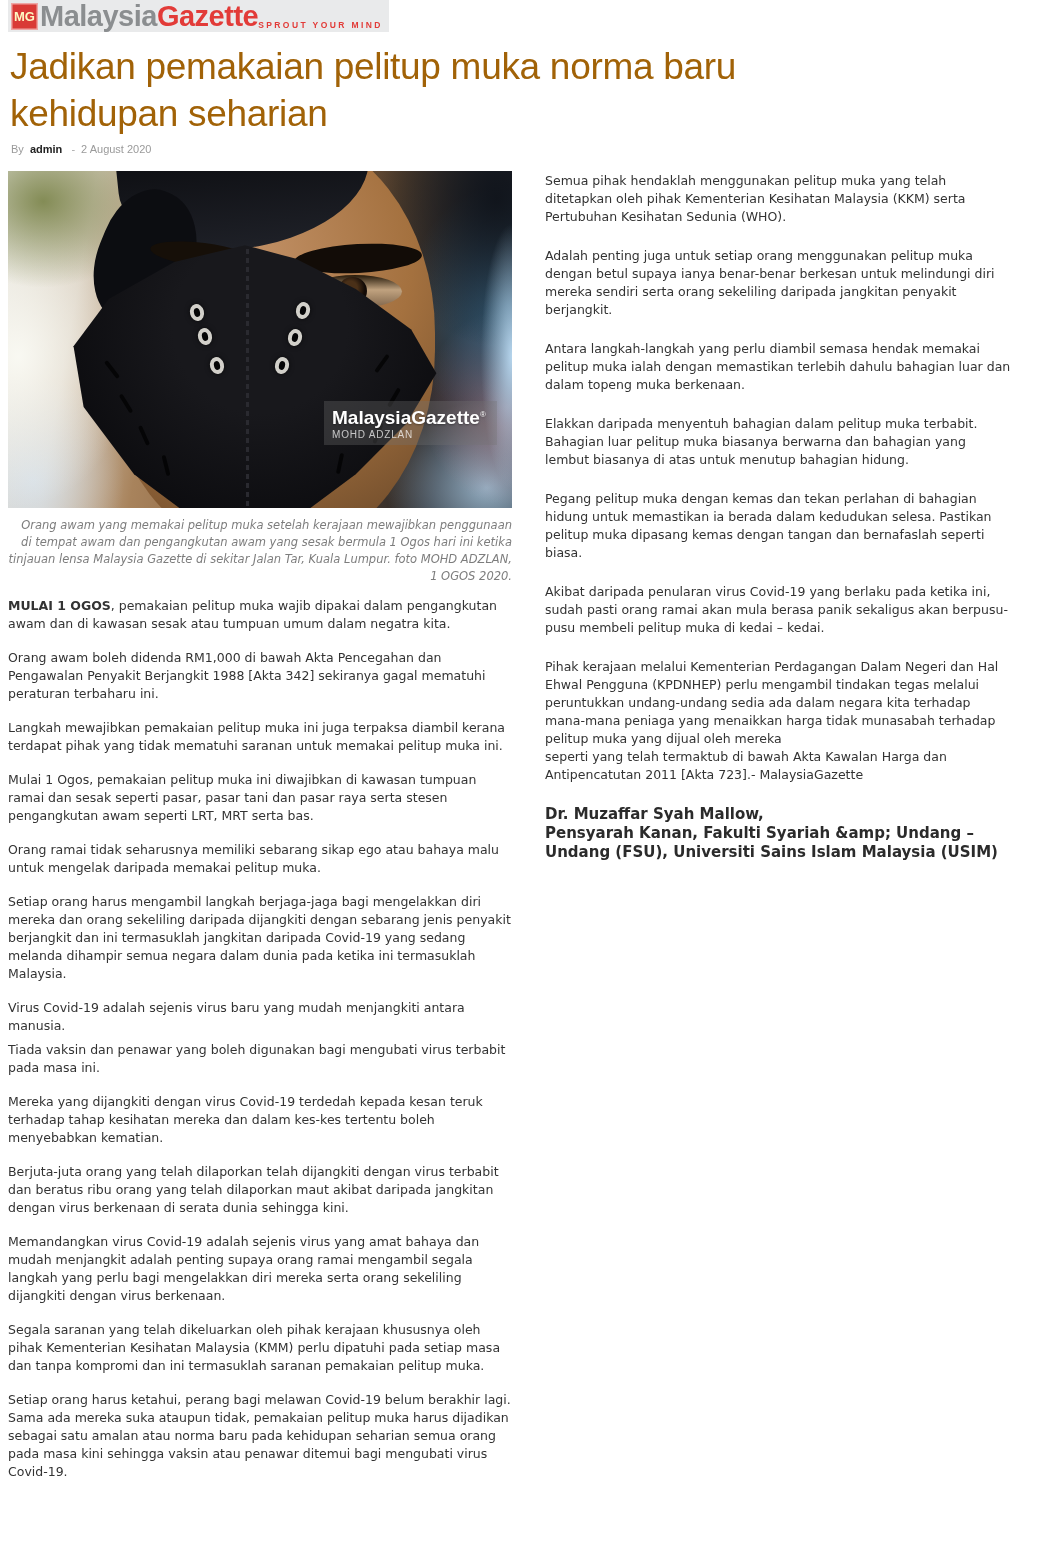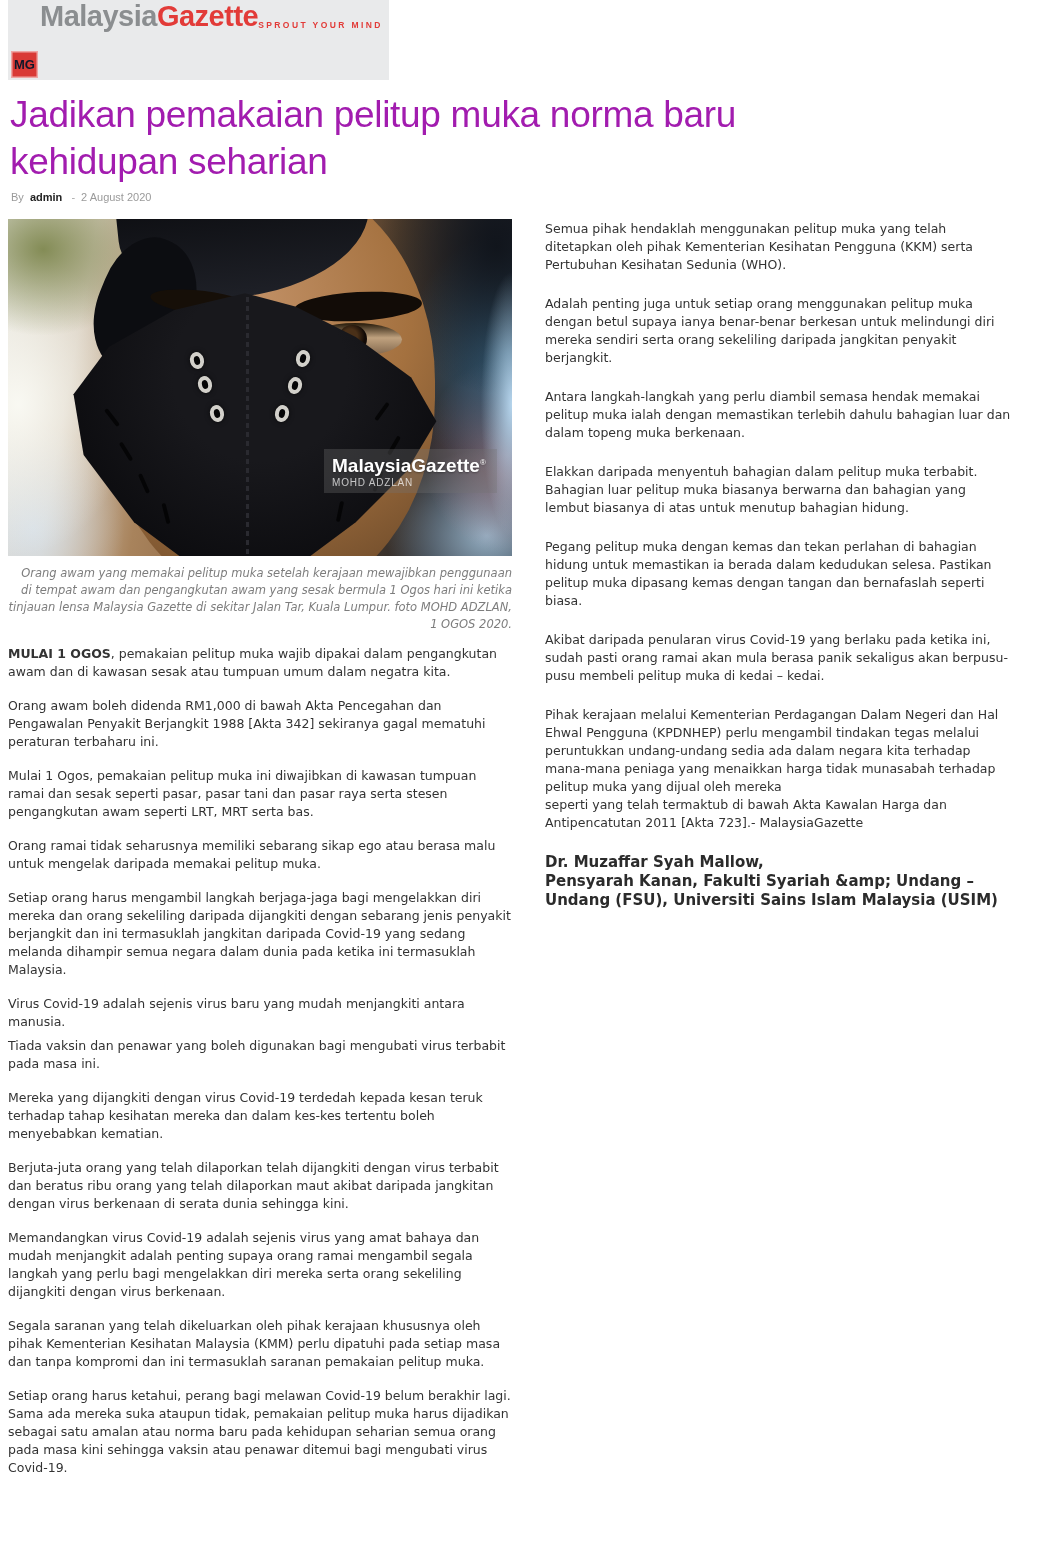--- a/index.html
+++ b/index.html
@@ -6,38 +6,38 @@
   html,body { margin:0; padding:0; }
   body {
     width:1038px; height:1564px; background:#ffffff; overflow:hidden; position:relative;
     font-family:"DejaVu Sans", sans-serif; color:#333;
   }
   .page { padding:0 10px 0 8px; position:relative; }
 
   
   .logo-bar { display:inline-flex; align-items:flex-start; background:#e9eaeb; padding:3px 6px 2px 3px; }
   .mg-badge {
-    width:27px; height:27px; background:#d93a36; color:#0f172a; font-weight:700; font-size:13px;
+    width:27px; height:27px; background:#d93a36; color:#fef9c3; font-weight:700; font-size:13px;
     display:flex; align-items:center; justify-content:center; margin-right:2px;
-    box-shadow: inset 0 0 0 1.5px rgba(255,255,255,.55); font-family:"Liberation Sans", sans-serif;margin-top:48px;
+    box-shadow: inset 0 0 0 1.5px rgba(255,255,255,.55); font-family:"Liberation Sans", sans-serif;
   }
   .brand-text { display:flex; }
   .brand-line { font-family:"Liberation Sans", sans-serif; font-size:29px; font-weight:700; line-height:27px; letter-spacing:-0.5px; }
   .brand-gray { color:#8b8e90; }
   .brand-red  { color:#e23b38; }
   .brand-tagline {
     align-self:flex-end; font-family:"Liberation Sans", sans-serif; font-size:8.5px; font-weight:700;
     color:#e23b38; letter-spacing:2.4px; margin-top:-3px; line-height:10px;
   }
 
   
   h1.article-title {
     margin:11px 0 6px 2px; max-width:800px;
     font-family:"Liberation Sans", sans-serif; font-weight:400; font-size:37px; line-height:47px;
-    color:#a21caf; letter-spacing:-0.3px;
+    color:#a16207; letter-spacing:-0.3px;
   }
   .byline { margin:0 0 16px 3px; font-size:11px; color:#9a9a9a; font-family:"Liberation Sans", sans-serif; }
   .byline .author-link { color:#222; font-weight:700; text-decoration:none; margin:0 3px;text-align:right; }
   .byline .sep { margin:0 3px; color:#aaa; }
 
   
   .content { display:flex; align-items:flex-start; }
   .col-left  { width:504px; flex:none; }
   .col-right { width:467px; flex:none; margin-left:33px; padding-top:1px; }
 
@@ -167,35 +167,36 @@
         <div class="ph-wm">
           <div class="ph-wm-line1"><span class="w1">Malaysia</span><span class="w2">Gazette</span><sup>®</sup></div>
           <div class="ph-wm-credit">MOHD ADZLAN</div>
         </div>
       </div>
 
       <div class="caption">Orang awam yang memakai pelitup muka setelah kerajaan mewajibkan penggunaan di tempat awam dan pengangkutan awam yang sesak bermula 1 Ogos hari ini ketika tinjauan lensa Malaysia Gazette di sekitar Jalan Tar, Kuala Lumpur. foto MOHD ADZLAN, 1 OGOS 2020.</div>
 
       <p class="lead"><b>MULAI 1 OGOS</b><span>, pemakaian pelitup muka wajib dipakai dalam pengangkutan awam dan di kawasan sesak atau tumpuan umum dalam negatra kita.</span></p>
       <p>Orang awam boleh didenda RM1,000 di bawah Akta Pencegahan dan Pengawalan Penyakit Berjangkit 1988 [Akta 342] sekiranya gagal mematuhi peraturan terbaharu ini.</p>
+      <p>Langkah mewajibkan pemakaian pelitup muka ini juga terpaksa diambil kerana terdapat pihak yang tidak mematuhi saranan untuk memakai pelitup muka ini.</p>
       <p>Mulai 1 Ogos, pemakaian pelitup muka ini diwajibkan di kawasan tumpuan ramai dan sesak seperti pasar, pasar tani dan pasar raya serta stesen pengangkutan awam seperti LRT, MRT serta bas.</p>
-      <p>Orang ramai tidak seharusnya memiliki sebarang sikap ego atau berasa malu untuk mengelak daripada memakai pelitup muka.</p>
+      <p>Orang ramai tidak seharusnya memiliki sebarang sikap ego atau bahaya malu untuk mengelak daripada memakai pelitup muka.</p>
       <p>Setiap orang harus mengambil langkah berjaga-jaga bagi mengelakkan diri mereka dan orang sekeliling daripada dijangkiti dengan sebarang jenis penyakit berjangkit dan ini termasuklah jangkitan daripada Covid-19 yang sedang melanda dihampir semua negara dalam dunia pada ketika ini termasuklah Malaysia.</p>
       <p class="tight">Virus Covid-19 adalah sejenis virus baru yang mudah menjangkiti antara manusia.</p>
       <p>Tiada vaksin dan penawar yang boleh digunakan bagi mengubati virus terbabit pada masa ini.</p>
       <p>Mereka yang dijangkiti dengan virus Covid-19 terdedah kepada kesan teruk terhadap tahap kesihatan mereka dan dalam kes-kes tertentu boleh menyebabkan kematian.</p>
       <p>Berjuta-juta orang yang telah dilaporkan telah dijangkiti dengan virus terbabit dan beratus ribu orang yang telah dilaporkan maut akibat daripada jangkitan dengan virus berkenaan di serata dunia sehingga kini.</p>
       <p>Memandangkan virus Covid-19 adalah sejenis virus yang amat bahaya dan mudah menjangkit adalah penting supaya orang ramai mengambil segala langkah yang perlu bagi mengelakkan diri mereka serta orang sekeliling dijangkiti dengan virus berkenaan.</p>
       <p>Segala saranan yang telah dikeluarkan oleh pihak kerajaan khususnya oleh pihak Kementerian Kesihatan Malaysia (KMM) perlu dipatuhi pada setiap masa dan tanpa kompromi dan ini termasuklah saranan pemakaian pelitup muka.</p>
       <p>Setiap orang harus ketahui, perang bagi melawan Covid-19 belum berakhir lagi. Sama ada mereka suka ataupun tidak, pemakaian pelitup muka harus dijadikan sebagai satu amalan atau norma baru pada kehidupan seharian semua orang pada masa kini sehingga vaksin atau penawar ditemui bagi mengubati virus Covid-19.</p>
 
     </div>
 
     <div class="col-right">
-      <p>Semua pihak hendaklah menggunakan pelitup muka yang telah ditetapkan oleh pihak Kementerian Kesihatan Pengguna (KKM) serta Pertubuhan Kesihatan Sedunia (WHO).</p>
+      <p>Semua pihak hendaklah menggunakan pelitup muka yang telah ditetapkan oleh pihak Kementerian Kesihatan Malaysia (KKM) serta Pertubuhan Kesihatan Sedunia (WHO).</p>
       <p>Adalah penting juga untuk setiap orang menggunakan pelitup muka dengan betul supaya ianya benar-benar berkesan untuk melindungi diri mereka sendiri serta orang sekeliling daripada jangkitan penyakit berjangkit.</p>
       <p>Antara langkah-langkah yang perlu diambil semasa hendak memakai pelitup muka ialah dengan memastikan terlebih dahulu bahagian luar dan dalam topeng muka berkenaan.</p>
       <p>Elakkan daripada menyentuh bahagian dalam pelitup muka terbabit. Bahagian luar pelitup muka biasanya berwarna dan bahagian yang lembut biasanya di atas untuk menutup bahagian hidung.</p>
       <p>Pegang pelitup muka dengan kemas dan tekan perlahan di bahagian hidung untuk memastikan ia berada dalam kedudukan selesa. Pastikan pelitup muka dipasang kemas dengan tangan dan bernafaslah seperti biasa.</p>
       <p>Akibat daripada penularan virus Covid-19 yang berlaku pada ketika ini, sudah pasti orang ramai akan mula berasa panik sekaligus akan berpusu-pusu membeli pelitup muka di kedai – kedai.</p>
       <p>Pihak kerajaan melalui Kementerian Perdagangan Dalam Negeri dan Hal Ehwal Pengguna (KPDNHEP) perlu mengambil tindakan tegas melalui peruntukkan undang-undang sedia ada dalam negara kita terhadap mana-mana peniaga yang menaikkan harga tidak munasabah terhadap pelitup muka yang dijual oleh mereka
 seperti yang telah termaktub di bawah Akta Kawalan Harga dan Antipencatutan 2011 [Akta 723].- MalaysiaGazette</p>
       <div class="author-credit">
         <div>Dr. Muzaffar Syah Mallow,</div>
         <div>Pensyarah Kanan, Fakulti Syariah &amp;amp; Undang – Undang (FSU), Universiti Sains Islam Malaysia (USIM)</div>

